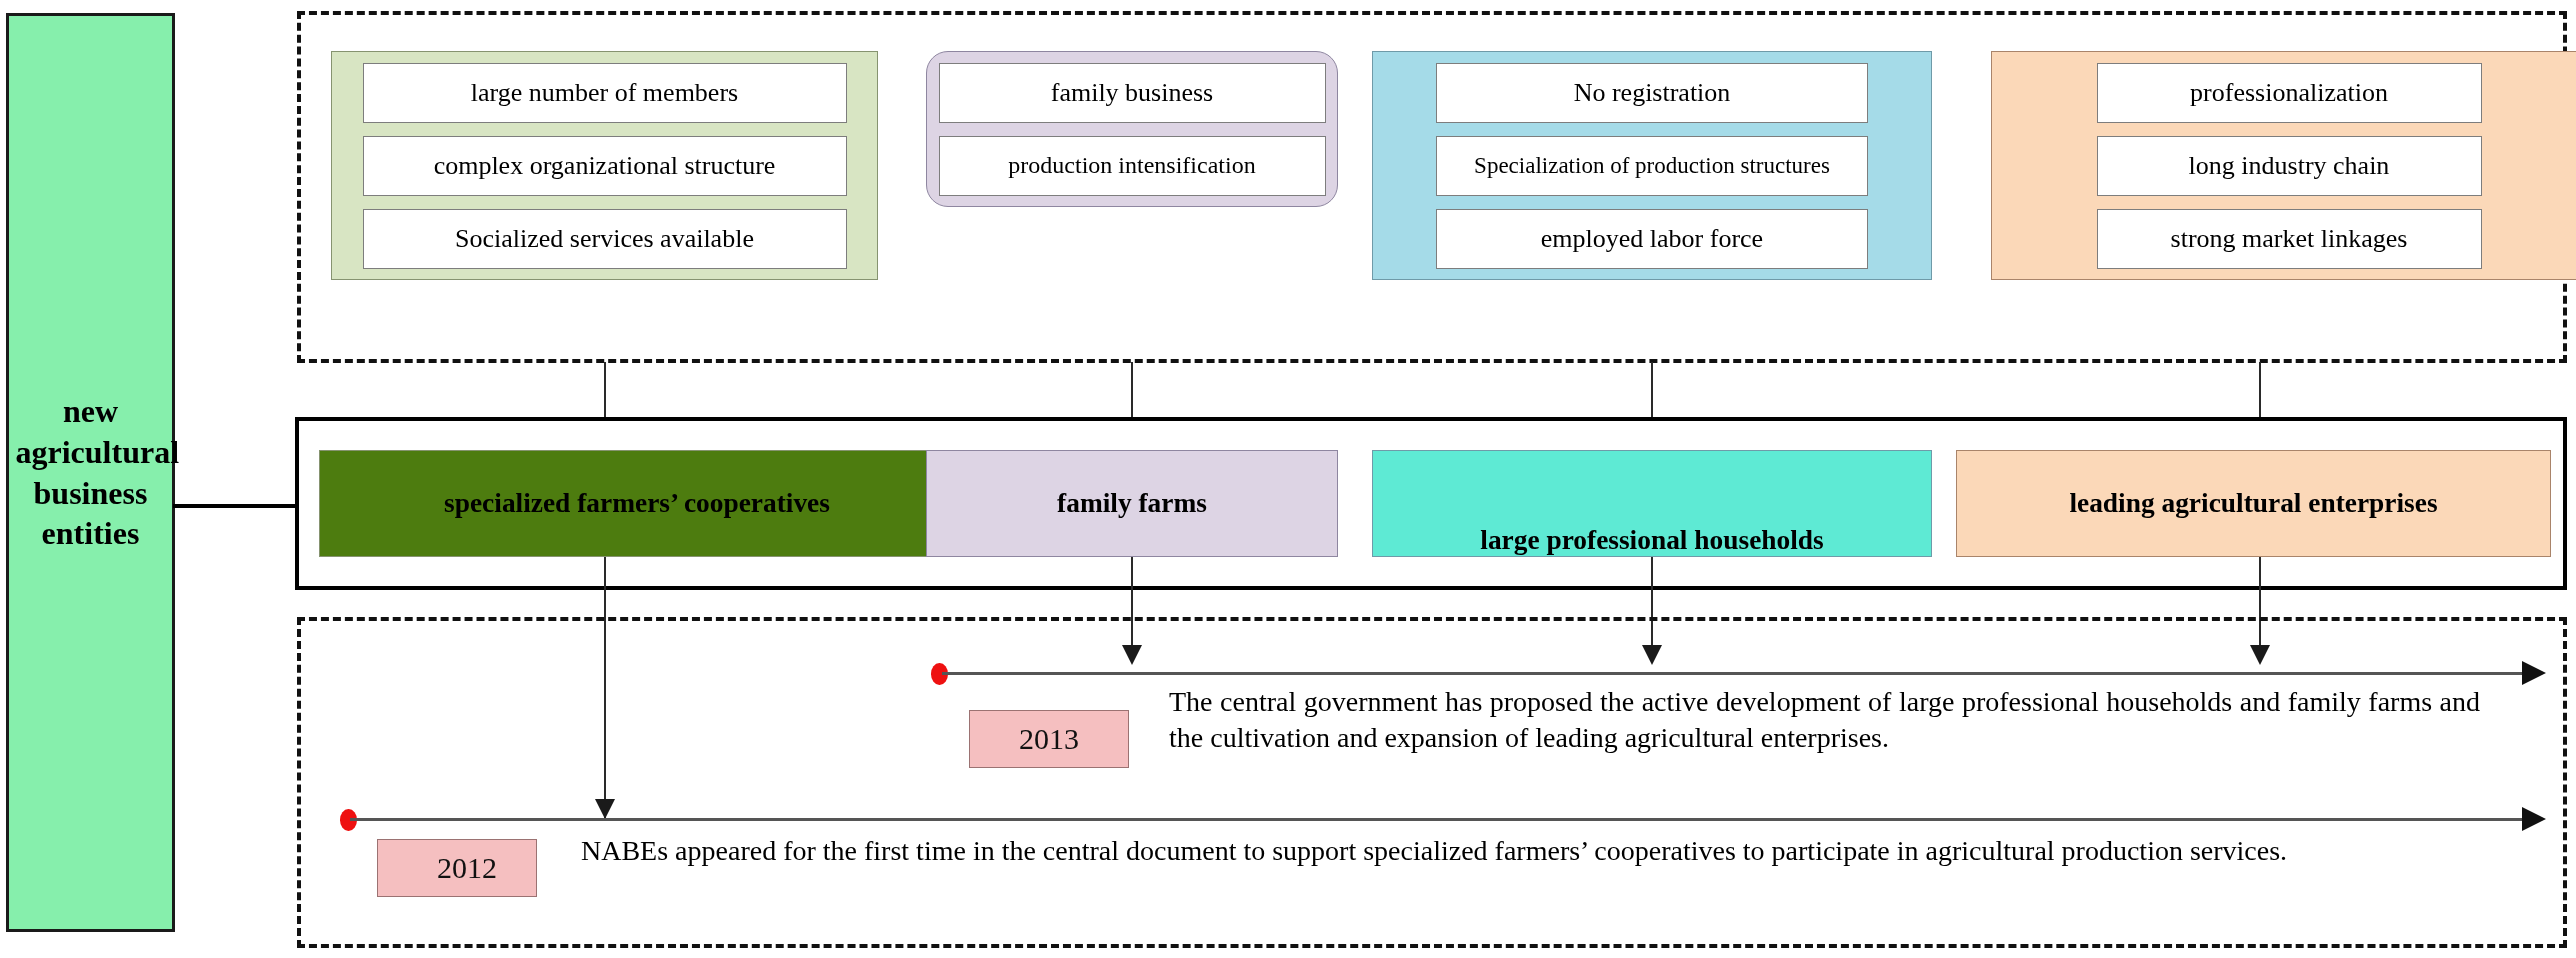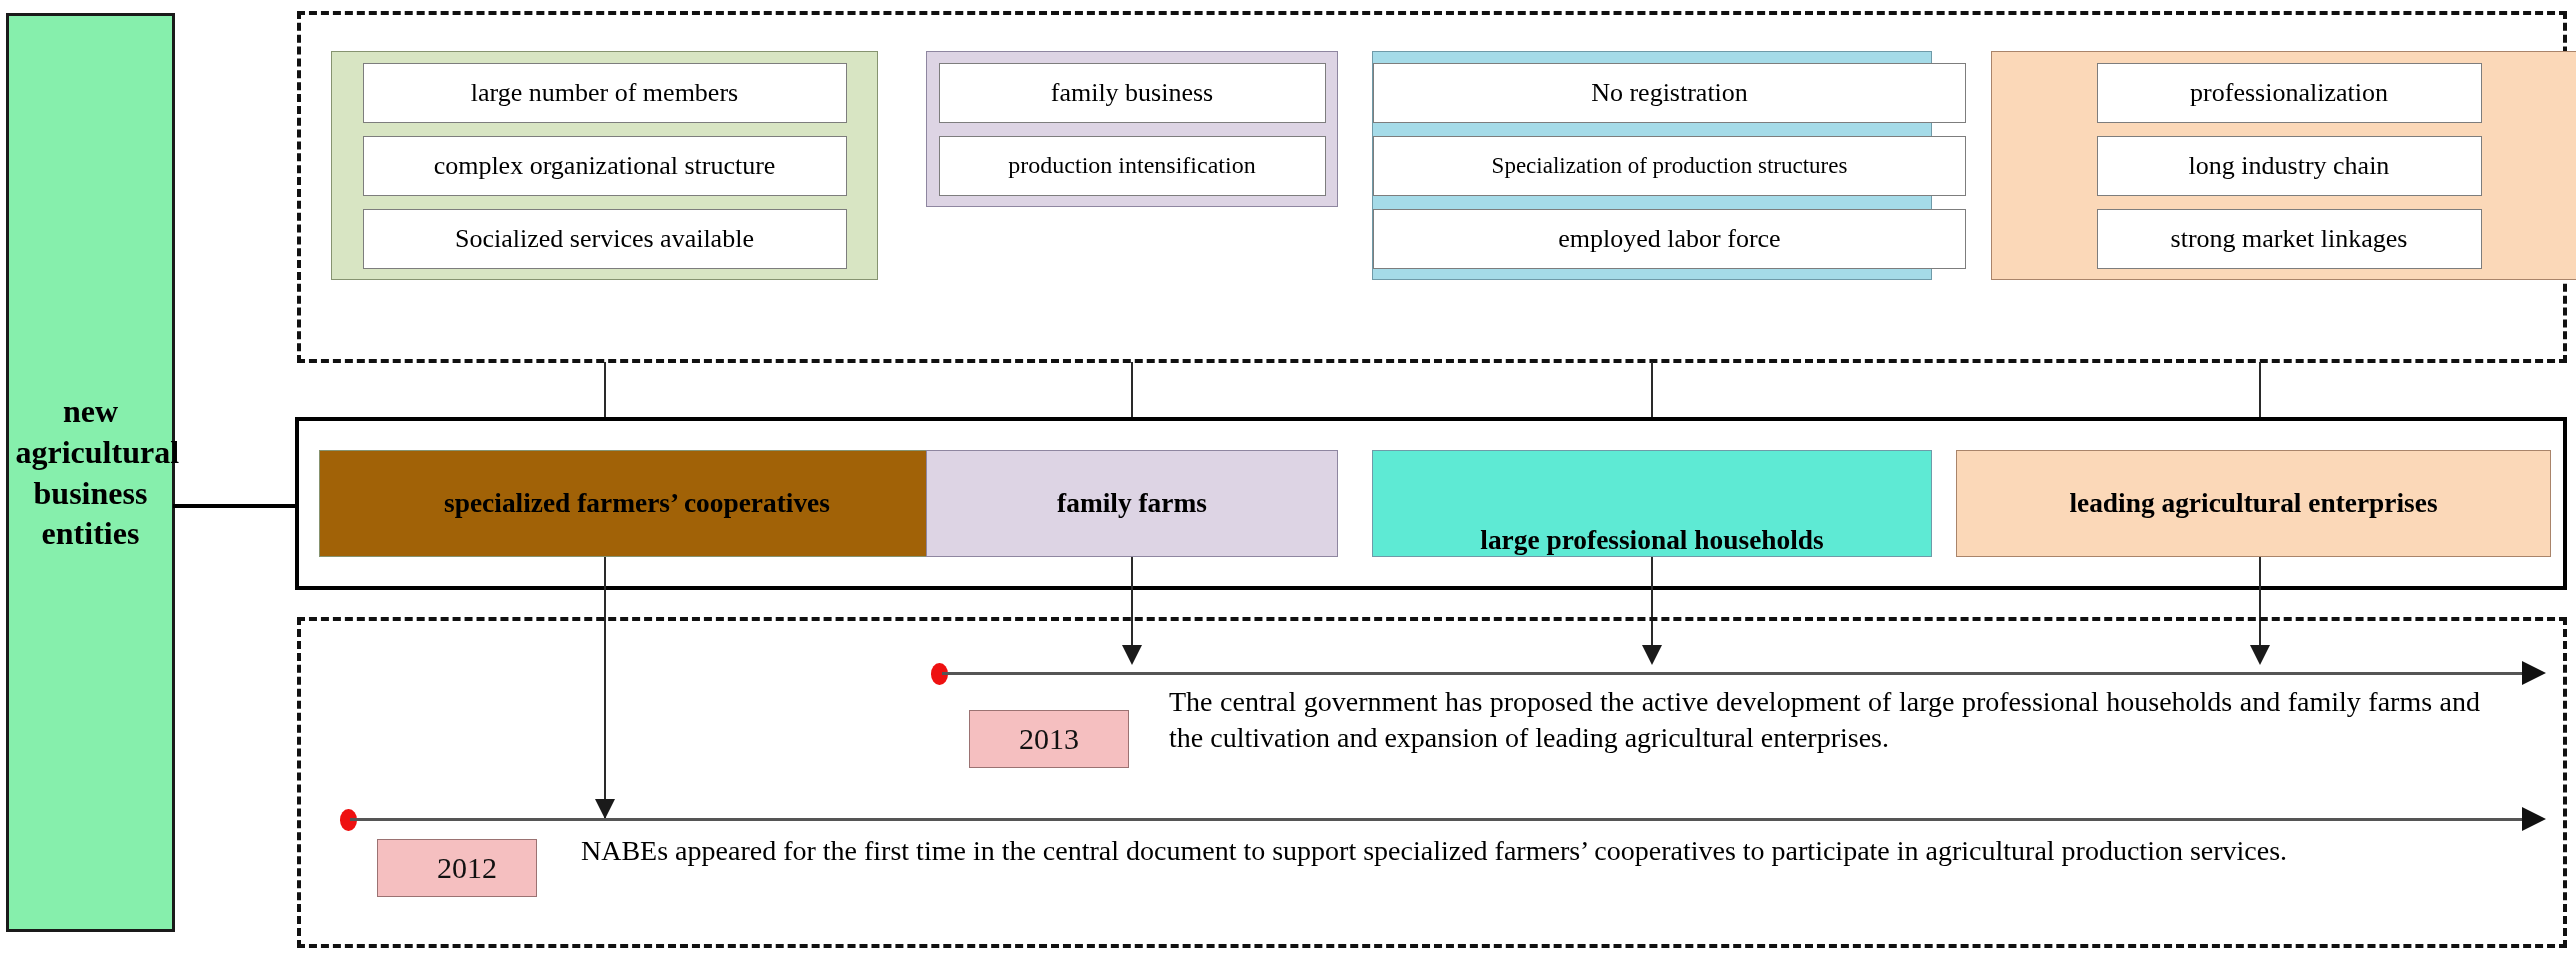--- a/index.html
+++ b/index.html
@@ -103,48 +103,48 @@
     justify-content: center;
     font-size: 26px;
     color: #000;
     white-space: nowrap;
     overflow: hidden;
   }
   .attr-chip:last-child { margin-bottom: 0; }
 
   
   #attr-col-0 { left: 331px;  width: 547px;  background: #d8e5c3; border-color: #869370; }
-  #attr-col-1 { left: 926px; width: 412px;  background: #ddd4e4; border-color: #8e86a0; }
+  #attr-col-1 { left: 926px; width: 412px;  background: #ddd4e4; border-color: #8e86a0; border-radius: 22px; }
   #attr-col-2 { left: 1372px; width: 560px;  background: #a5dbe8; border-color: #6f9aa8; }
   #attr-col-3 { left: 1967px; width: 596px; background: #fbd8b8; border-color: #a9846a; margin-left: 24px; }
 
   #attr-col-0 .attr-chip { width: 484px; }
   #attr-col-1 .attr-chip { width: 387px; }
-  #attr-col-2 .attr-chip { width: 593px; }
+  #attr-col-2 .attr-chip { width: 432px; }
   #attr-col-3 .attr-chip { width: 385px; }
   #attr-col-2 .attr-chip.small { font-size: 23px; }
   #attr-col-1 .attr-chip.small { font-size: 24px; }
 
   
   .entity-card {
     position: absolute;
     top: 450px;
     height: 107px;
     box-sizing: border-box;
     border-width: 1.8px;
     border-style: solid;
     display: flex;
     align-items: center;
     justify-content: center;
     font-weight: bold;
     font-size: 27.4px;
     color: #000;
     white-space: nowrap;
   }
-  #entity-0 { left: 319px;  width: 636px;  background: #a16207; border-color: #869370; }
+  #entity-0 { left: 319px;  width: 636px;  background: #4d7c0f; border-color: #869370; }
   #entity-1 { left: 926px; width: 412px;  background: #ddd4e4; border-color: #8e86a0; }
   #entity-2 { left: 1372px; width: 560px;  background: #5eead4; border-color: #6f9aa8; align-items: flex-end; }
   #entity-3 { left: 1956px; width: 595px; background: #fbd8b8; border-color: #a9846a; }
 
   
   .vline {
     position: absolute;
     width: 2.4px;
     background: #2a2a2a;
   }

